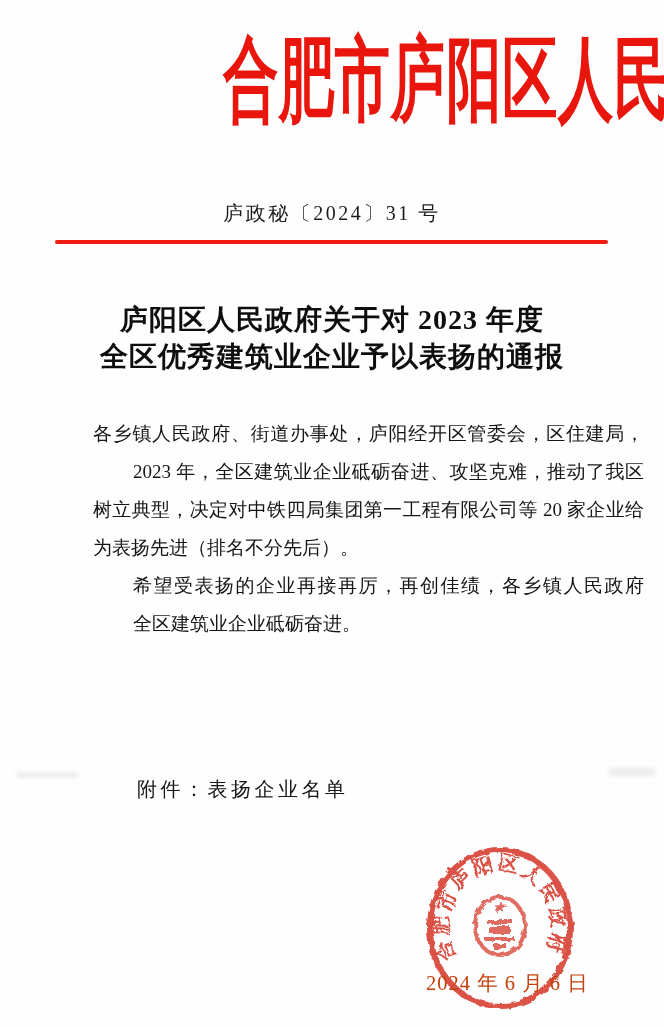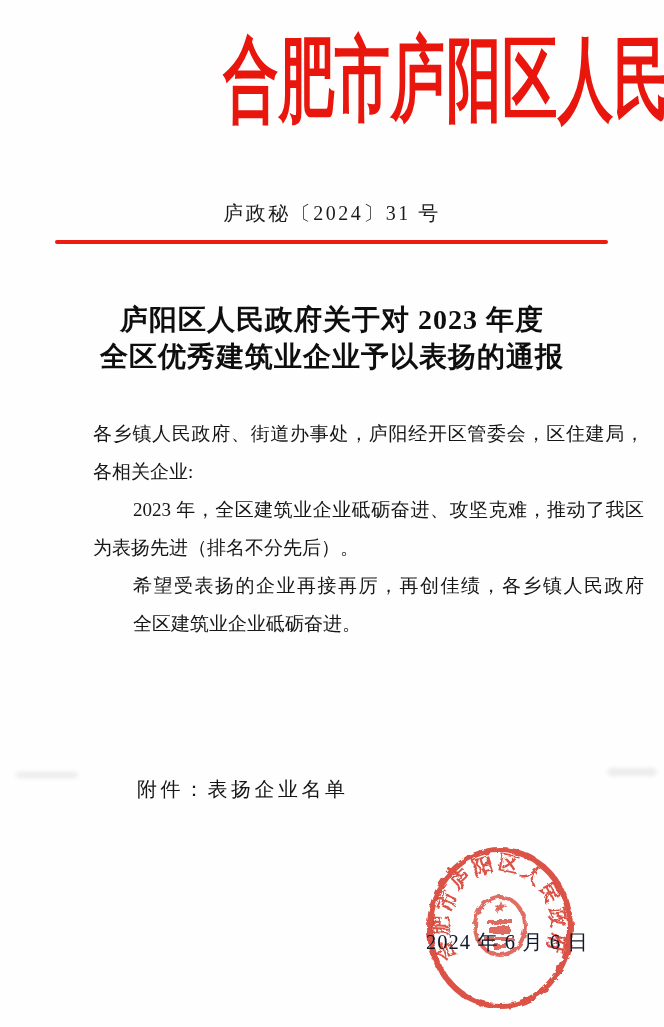--- a/index.html
+++ b/index.html
@@ -59,22 +59,22 @@
   .seal .ink-fill{fill:var(--seal_red,#d6382b);stroke:none;}
   .seal-ring{stroke-width:6px;opacity:.95;}
   .seal-chars{
     font-family:"Liberation Serif","DejaVu Serif",serif;
     font-size:20px;font-weight:bold;letter-spacing:3px;opacity:.95;
   }
   .wreath{stroke-width:4px;opacity:.8;}
   .emblem-part{opacity:.82;}
   
   .issue-date{
-    position:absolute;left:426px;top:928px;z-index:6;
-    font-size:20.5px;letter-spacing:1px;color:#0f172a;white-space:nowrap;
+    position:absolute;left:426px;top:969px;z-index:6;
+    font-size:20.5px;letter-spacing:1px;color:#c2410c;white-space:nowrap;
   }
   
   .artifact{position:absolute;background:#e2e2e2;filter:blur(2px);opacity:.65;border-radius:3px;}
   .artifact.left{left:16px;top:772px;width:62px;height:6px;}
   .artifact.right{left:608px;top:768px;width:48px;height:8px;}
 </style>
 </head>
 <body>
 
 <div class="page">
@@ -87,22 +87,22 @@
 
   <div class="red-rule"></div>
 
   <div class="doc-title">
     <div>庐阳区人民政府关于对 2023 年度</div>
     <div>全区优秀建筑业企业予以表扬的通报</div>
   </div>
 
   <div class="body-text">
     <div class="body-line jst">各乡镇人民政府、街道办事处，庐阳经开区管委会，区住建局，</div>
-    <div class="body-line">各相关企业:</div>
     <div class="body-line jst ind">2023 年，全区建筑业企业砥砺奋进、攻坚克难，推动了我区</div>
+    <div class="body-line jst">树立典型，决定对中铁四局集团第一工程有限公司等 20 家企业给</div>
     <div class="body-line">为表扬先进（排名不分先后）。</div>
     <div class="body-line jst ind">希望受表扬的企业再接再厉，再创佳绩，各乡镇人民政府</div>
     <div class="body-line ind">全区建筑业企业砥砺奋进。</div>
   </div>
 
   <div class="attachment">附件：表扬企业名单</div>
 
   <svg class="seal" viewBox="0 0 170 180">
     <defs>
       <filter id="sealRough" x="-15%" y="-15%" width="130%" height="130%">

